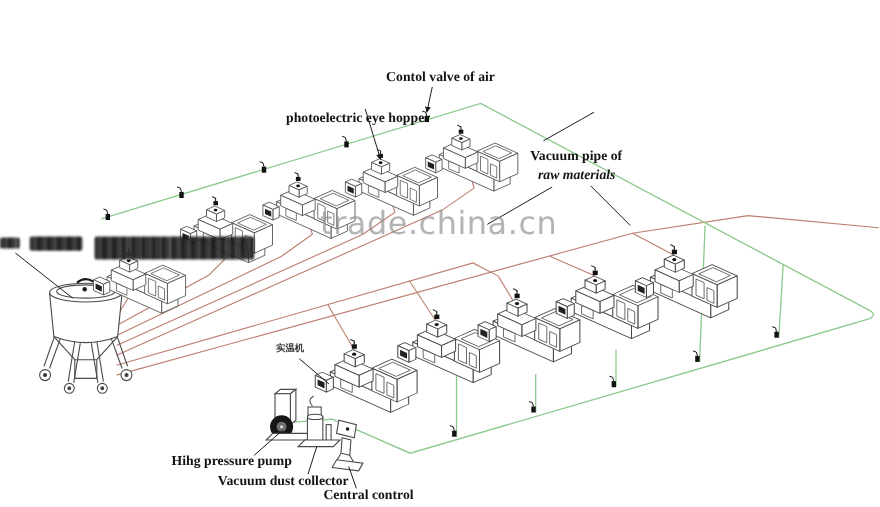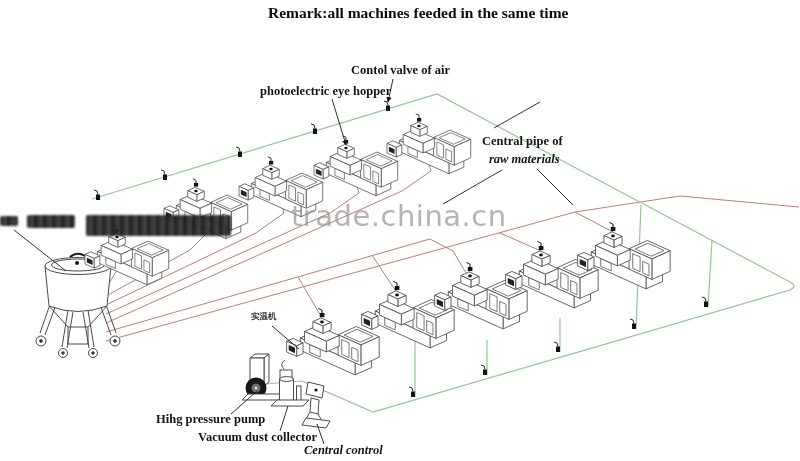--- a/index.html
+++ b/index.html
@@ -2,21 +2,21 @@
 <html><head>
 <meta charset="utf-8">
 <style>
   html,body{margin:0;padding:0;background:#fff;}
   #stage{position:relative;width:800px;height:461px;background:#ffffff;overflow:hidden;
          font-family:"Liberation Serif",serif;}
   #stage svg{position:absolute;left:0;top:0;}
   .lbl{position:absolute;font:bold 12.5px "Liberation Serif",serif;color:#141414;white-space:nowrap;}
   #title{position:absolute;left:268px;top:4px;font:bold 15.5px "Liberation Serif",serif;color:#0d0d0d;white-space:nowrap;}
   #cn-label{position:absolute;left:251px;top:311px;font:bold 8.5px "DejaVu Sans",sans-serif;color:#333;white-space:nowrap;}
-  #watermark{position:absolute;left:291px;top:199px;font:400 29px "DejaVu Sans",sans-serif;
+  #watermark{position:absolute;left:291px;top:186px;font:400 29px "DejaVu Sans",sans-serif;
              color:rgba(145,145,145,0.68);letter-spacing:0.5px;white-space:nowrap;}
   .smudge{position:absolute;filter:blur(1.1px);opacity:.92;border-radius:2px;
           background:repeating-linear-gradient(90deg,#101010 0 2px,#474747 2px 3px,#1c1c1c 3px 5px,#5a5a5a 5px 6px,#161616 6px 9px);}
   #smudge-a{left:0;top:216px;width:18px;height:10px;}
   #smudge-b{left:27px;top:215px;width:48px;height:13px;}
   #smudge-c{left:86px;top:215px;width:145px;height:21px;}
 </style>
 </head>
 <body>
 
@@ -409,22 +409,21 @@
         <polyline points="14,230 66,271" fill="none" stroke="#1a1a1a" stroke-width="0.9"></polyline>
       </g>
   </svg>
 
   <div id="smudge-a" class="smudge"></div>
   <div id="smudge-b" class="smudge"></div>
   <div id="smudge-c" class="smudge"></div>
 
   <div id="watermark">trade.china.cn</div>
 
-  <div id="title">Remark:all machines feeded in the same time</div>
   <div class="lbl" style="left:351px;top:63px;font-family:Liberation Serif, serif;">Contol valve of air</div>
-  <div class="lbl" style="left:260px;top:84px;">photoelectric eye hopper</div>
-  <div class="lbl" style="left:482px;top:134px;">Central pipe of</div>
+  <div class="lbl" style="left:260px;top:100px;">photoelectric eye hopper</div>
+  <div class="lbl" style="left:482px;top:134px;">Vacuum pipe of</div>
   <div class="lbl" style="left:489px;top:152px;font-style:italic;">raw materials</div>
   <div class="lbl" style="left:198px;top:430px;">Vacuum dust collector</div>
   <div class="lbl" style="left:156px;top:412px;">Hihg pressure pump</div>
-  <div class="lbl" style="left:304px;top:443px;font-style:italic;">Central control</div>
+  <div class="lbl" style="left:294px;top:443px;">Central control</div>
   <div id="cn-label">实温机</div>
 </div>
 
 </body></html>

